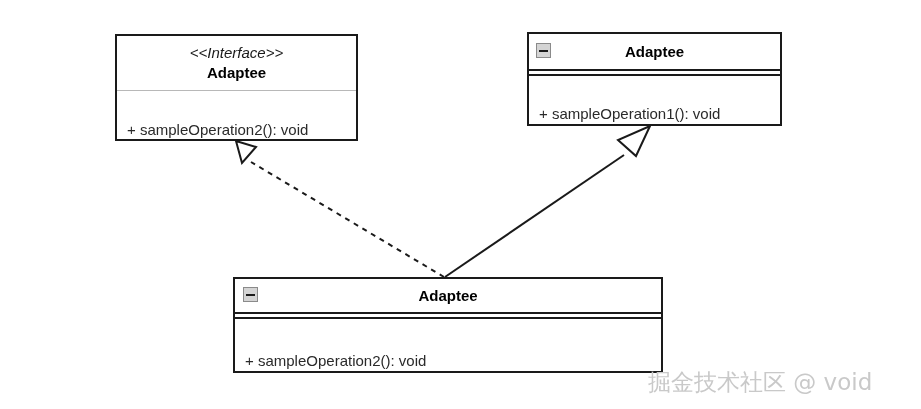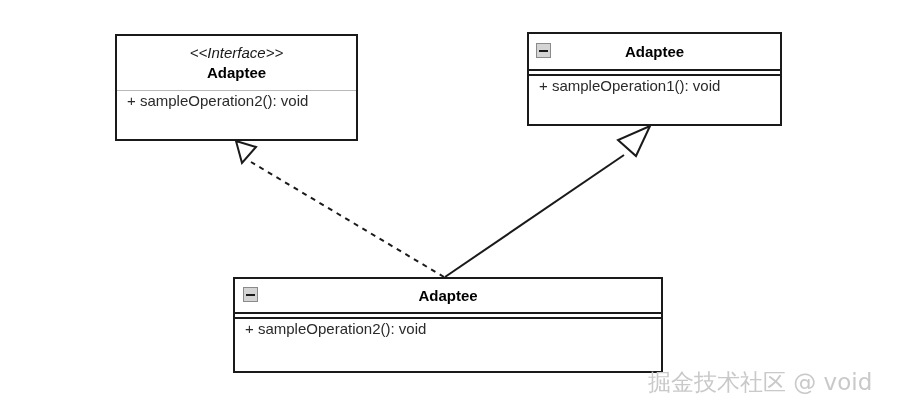--- a/index.html
+++ b/index.html
@@ -69,21 +69,21 @@
     width: 100%;
     height: 7px;
     box-sizing: border-box;
     border-top: 2px solid #1a1a1a;
     border-bottom: 2px solid #1a1a1a;
     background: #ffffff;
   }
   .uml-members {
     box-sizing: border-box;
     display: flex;
-    align-items: flex-start;
+    align-items: flex-end;
   }
   .member-row {
     font-size: 15px;
     line-height: 20px;
     color: #2a2a2a;
     white-space: nowrap;
     padding-left: 10px;
   }
   .collapse-icon {
     position: absolute;

